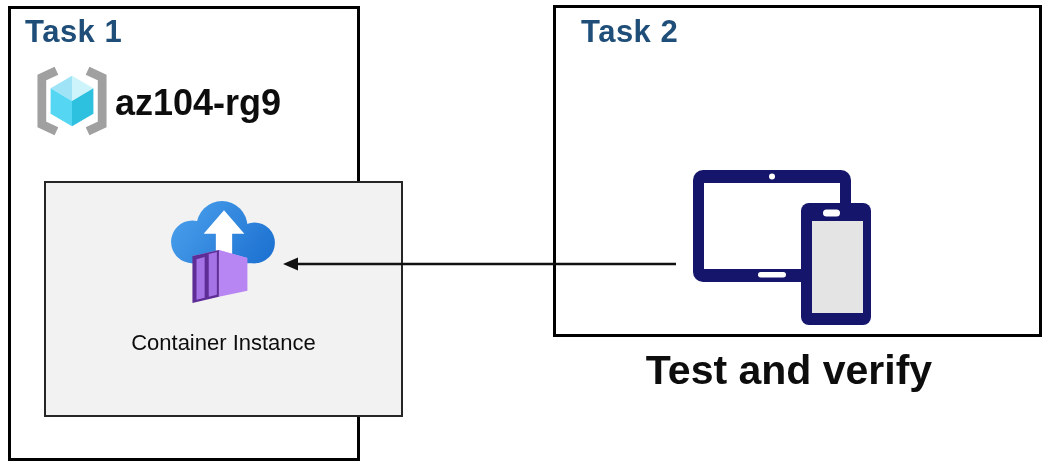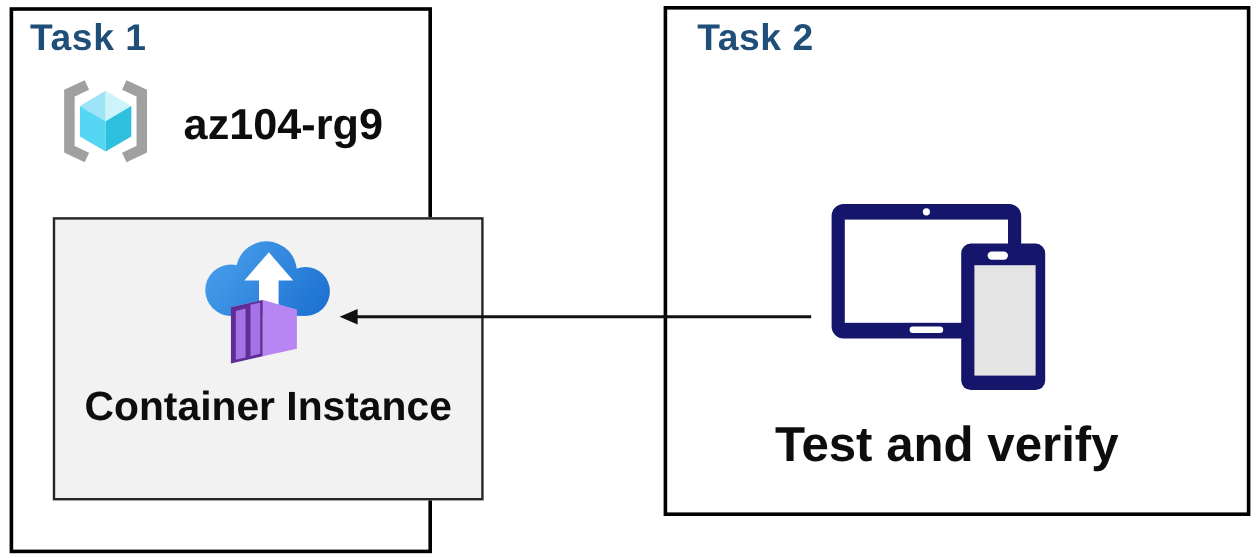--- a/index.html
+++ b/index.html
@@ -20,57 +20,57 @@
     height: 465px;
     background: #ffffff;
     overflow: hidden;
   }
   .task-box {
     position: absolute;
     background: #ffffff;
     border: 3px solid var(--box_border);
   }
   .task1-box { left: 8px; top: 6px; width: 352px; height: 455px; }
-  .task2-box { left: 553px; top: 5px; width: 489px; height: 425px; }
+  .task2-box { left: 553px; top: 5px; width: 489px; height: 332px; }
   .task-title {
     position: absolute;
     font-size: 31px;
     font-weight: bold;
     color: var(--title_blue);
     letter-spacing: 0.5px;
   }
   .task1-title { left: 14px; top: 5px; }
   .task2-title { left: 25px; top: 6px; }
   .rg-row {
     position: absolute;
-    left: 36px; top: 56px;
+    left: 20px; top: 56px;
     display: flex;
     align-items: center;
-    gap: 24px;
+    gap: 2px;
   }
   .rg-name {
     font-size: 36px;
     font-weight: bold;
     color: var(--text_black);
   }
   .ci-card {
     position: absolute;
     left: 33px; top: 172px;
     width: 359px; height: 236px;
     background: var(--card_bg);
     border: 2px solid var(--card_border);
     display: flex;
     flex-direction: column;
     align-items: center;
   }
   .ci-card svg { margin-top: 14px; }
   .ci-label {
-    margin-top: 8px;
-    font-size: 34px;
-    font-weight: bold;
+    margin-top: 19px;
+    font-size: 22px;
+    font-weight: normal;
     color: var(--text_black);
     white-space: nowrap;
   }
   .devices-icon-wrap {
     position: absolute;
     left: 133px; top: 157px;
   }
   .test-label {
     position: absolute;
     left: 33px; top: 339px;

